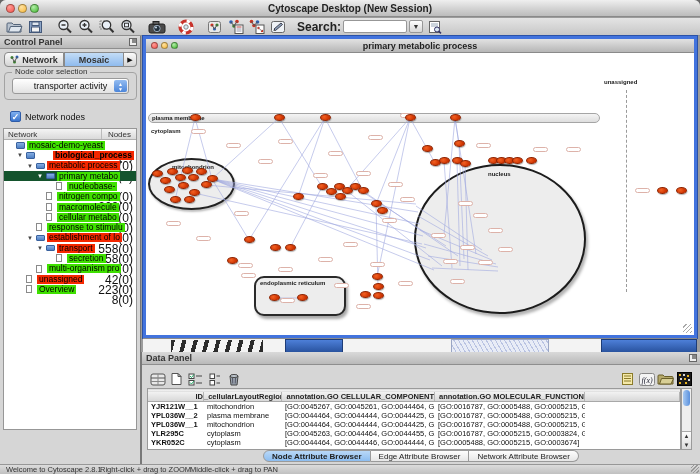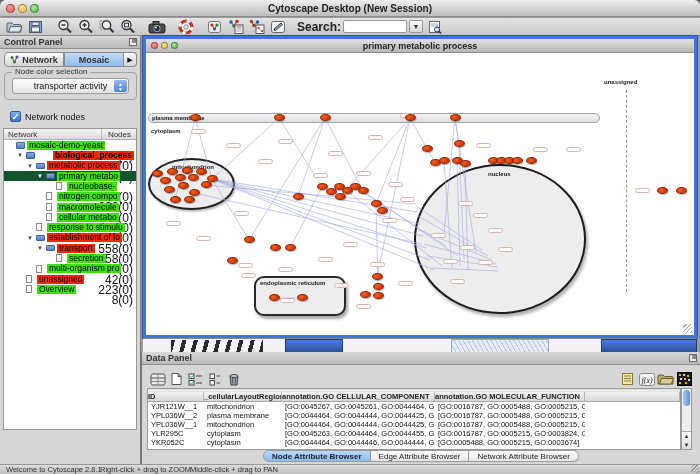--- a/index.html
+++ b/index.html
@@ -86,25 +86,25 @@
   .frag-net{position:absolute;left:308px;top:0;width:98px;height:14px;background:#e8ecf6;border:1px solid #9aa6c4;background-image:repeating-linear-gradient(60deg,transparent,transparent 3px,#b9c3e2 3px,#b9c3e2 4px)}
   .frag-bar2{position:absolute;left:458px;top:0;width:96px;height:14px;background:linear-gradient(#4d7fd8,#29539f);border:1px solid #1d3c77}
 
   
   .dpanel{position:absolute;left:141px;top:352px;right:0;bottom:10px;background:#d6d6d6;border-left:1px solid #787878}
   .dtoolbar{position:absolute;top:15px;left:6px;right:6px;height:20px;display:flex;align-items:flex-end;}
   .dspacer{flex:1}
   .dtable{position:absolute;left:5px;top:36px;width:534px;bottom:14px;background:#fff;border:1px solid #9a9a9a;overflow:hidden}
   .cutrow{height:3px;background:linear-gradient(#d8d8d8,#f6f6f6);border-bottom:1px solid #e2e2e2}
   .dheader{height:10px;display:flex;background:linear-gradient(#f2f2f2,#d8d8d8);border-bottom:1px solid #a8a8a8;font-size:7.5px;font-weight:bold;color:#222}
-  .dheader span{border-right:1px solid #b5b5b5;text-align:left;line-height:10px;overflow:hidden;white-space:nowrap}
+  .dheader span{border-right:1px solid #b5b5b5;text-align:right;line-height:10px;overflow:hidden;white-space:nowrap}
   .drow{height:9px;display:flex;font-size:7.5px;line-height:9px;color:#111}
   .drow span{overflow:hidden;white-space:nowrap;padding-left:3px}
   .c0{width:56px}.c1{width:78px}.c2{width:153px}.c3{width:150px}.c4{flex:1}
-  .drow .c0{font-weight:normal}
+  .drow .c0{font-weight:bold}
   .vscroll{position:absolute;left:539px;top:36px;width:11px;bottom:14px;background:#eee;border:1px solid #9a9a9a}
   .vthumb{position:absolute;top:1px;left:1px;right:1px;height:16px;border-radius:4px;background:linear-gradient(90deg,#a6c9f2,#5a90dd)}
   .varrows{position:absolute;left:0;right:0;bottom:0;height:18px;border-top:1px solid #aaa;background:linear-gradient(#fdfdfd,#dcdcdc)}
   .varrows div{height:9px;font-size:6px;text-align:center;line-height:9px;color:#333}
   .dtabs{position:absolute;bottom:1px;left:0;right:0;height:13px;display:flex;justify-content:center}
   .seg{font-size:8px;padding:0 8px;height:12px;line-height:11px;background:linear-gradient(#fdfdfd,#e6e6e6);border:1px solid #9a9a9a;border-left:none;color:#222;white-space:nowrap}
   .seg:first-child{border-left:1px solid #9a9a9a;border-radius:6px 0 0 6px}
   .seg:last-child{border-radius:0 6px 6px 0}
   .seg.sel{background:linear-gradient(#b9d8f7,#8cbdf0);font-weight:bold}
 

